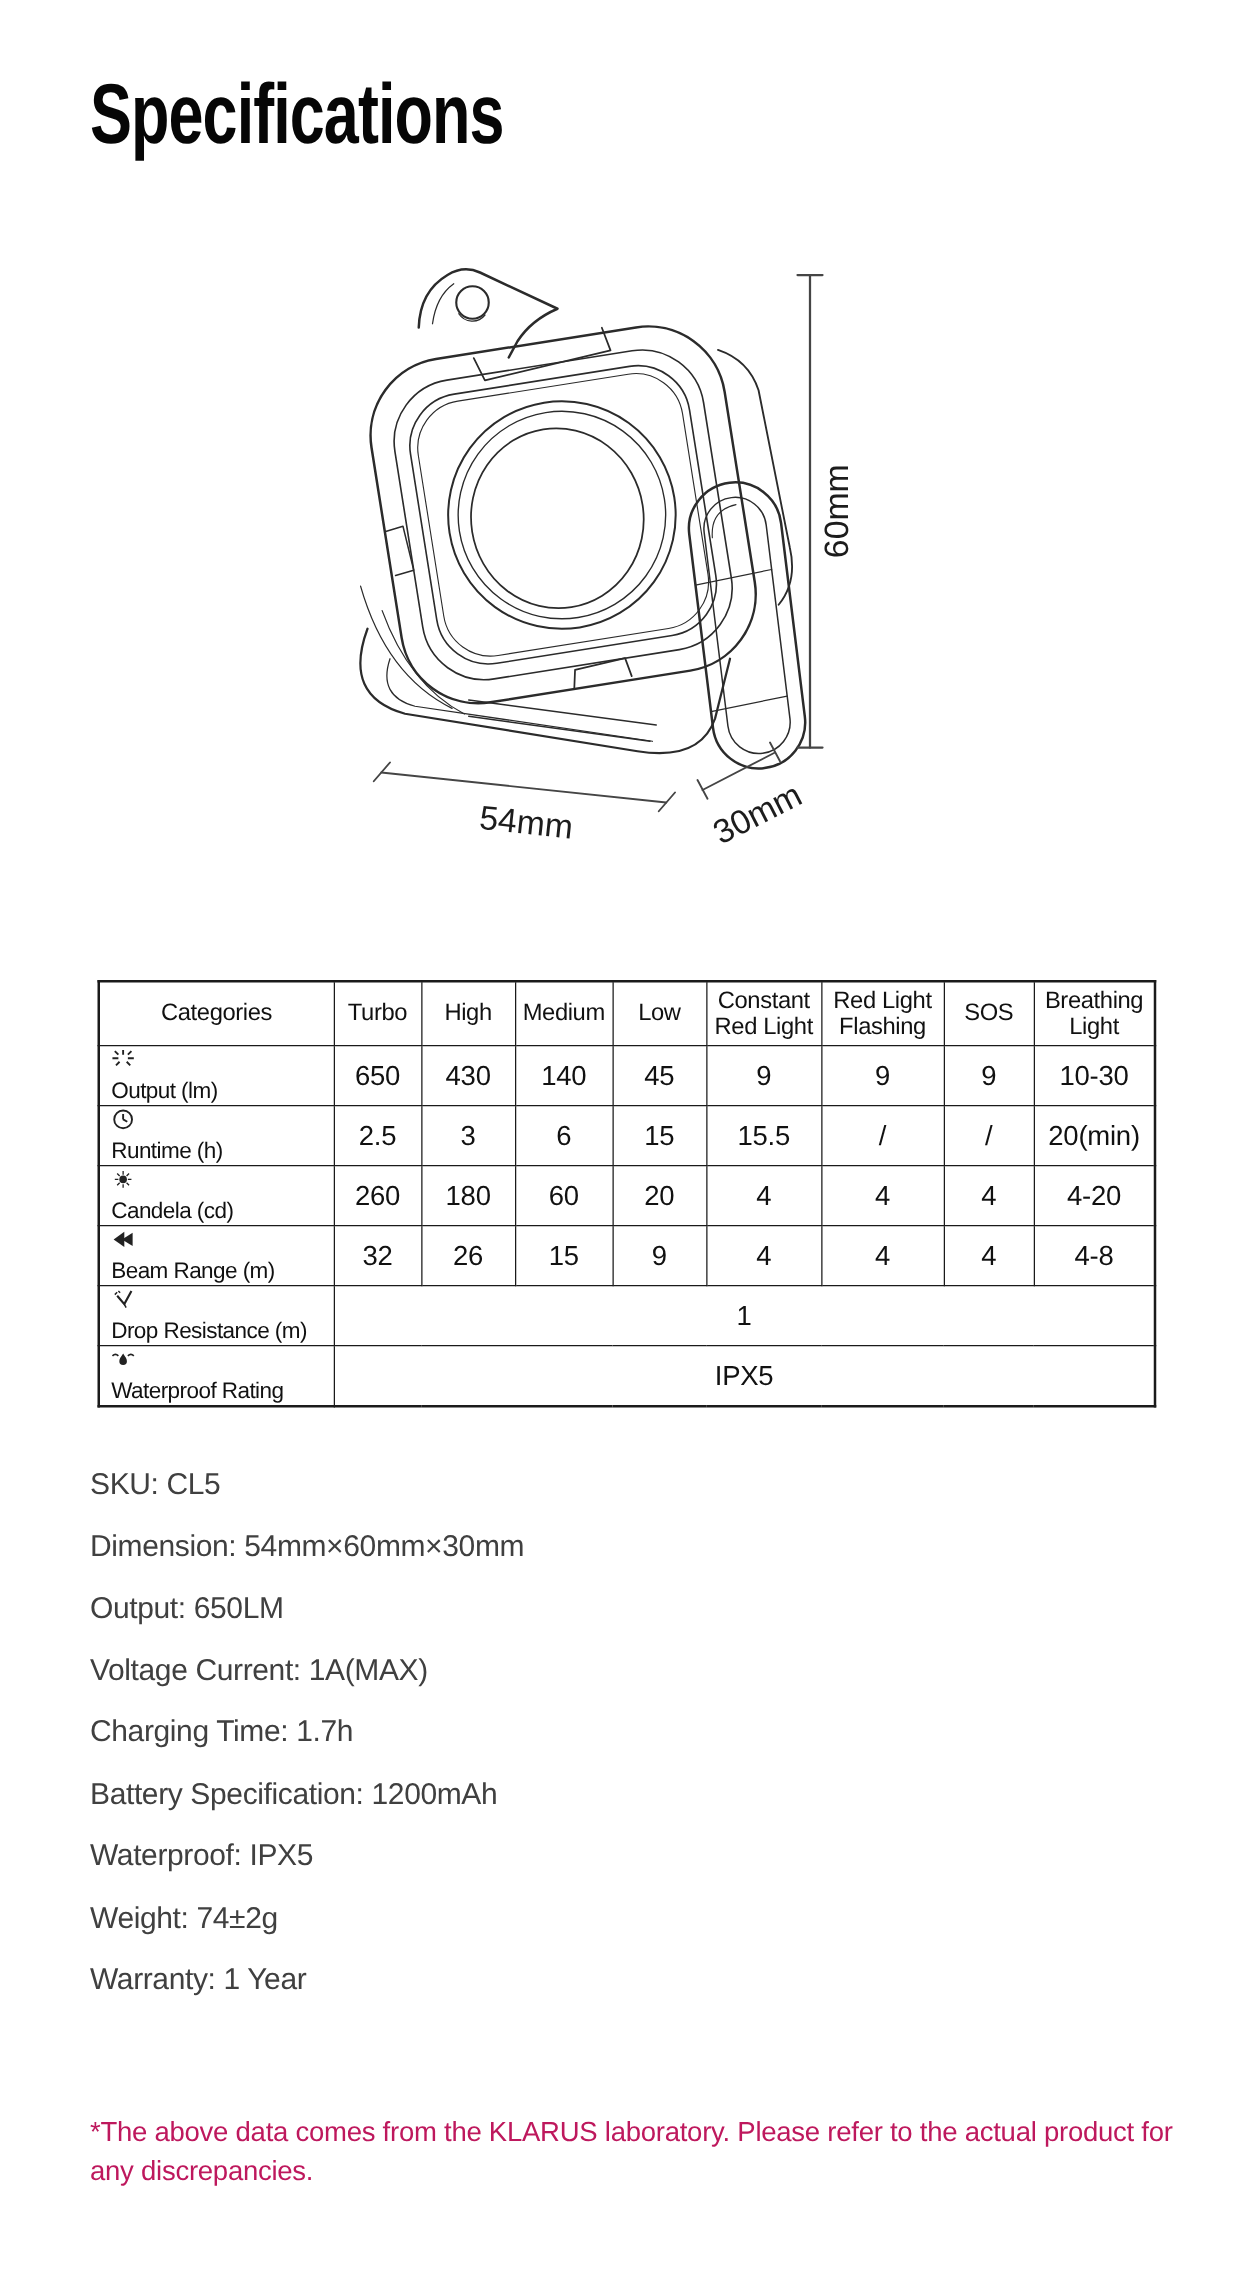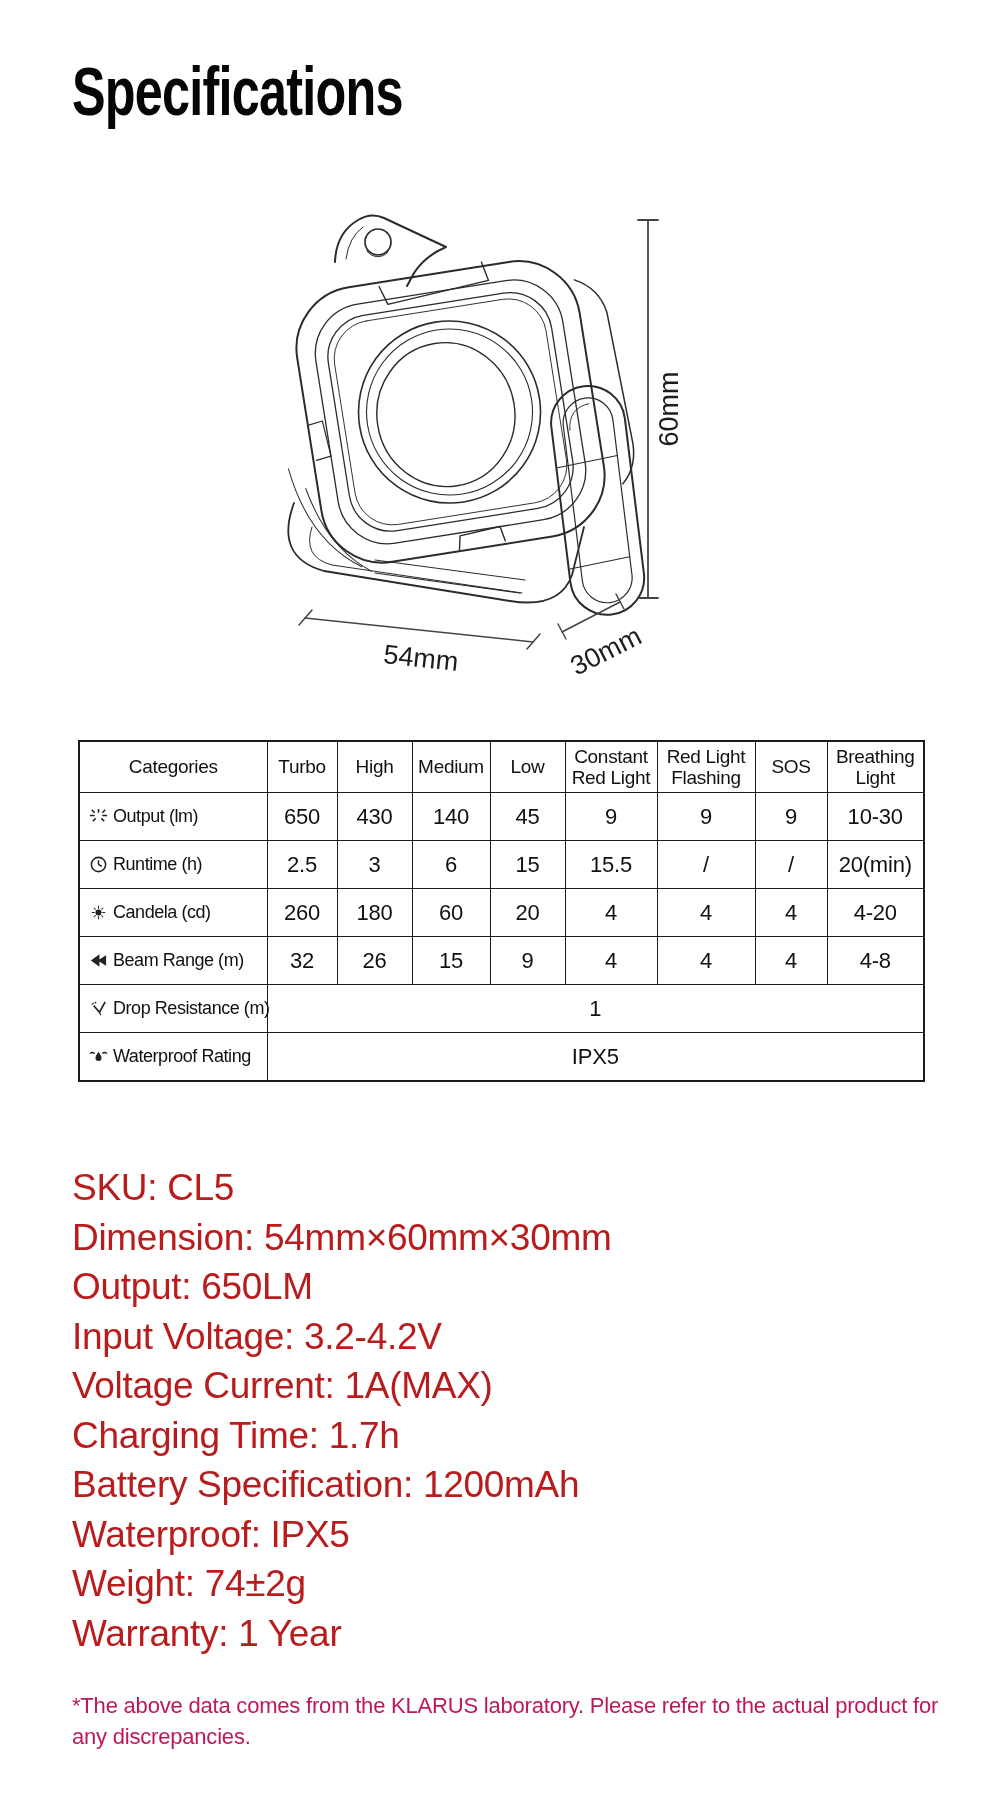--- a/index.html
+++ b/index.html
@@ -10,37 +10,37 @@
   
   #title{
     position:absolute;left:72px;top:52px;margin:0;
     font-size:68px;font-weight:bold;letter-spacing:-1px;color:#060606;
     transform:scaleX(.74);transform-origin:left top;white-space:nowrap;
   }
   
   #drawing{position:absolute;left:210px;top:165px;}
   .dim-text{font-family:"Liberation Sans",sans-serif;font-size:27px;fill:#1c1c1c;}
   
-  #spec-table-wrap{position:absolute;left:78px;top:740px;}
+  #spec-table-wrap{position:absolute;left:78px;top:784px;}
   table.spec{border-collapse:collapse;table-layout:fixed;width:845px;
     border:2px solid #1a1a1a;}
   table.spec th,table.spec td{border:1px solid #1a1a1a;text-align:center;
     vertical-align:middle;padding:0 2px;color:#111;font-weight:normal;}
   table.spec th{height:50px;font-size:19px;line-height:1.12;letter-spacing:-.3px;}
   th.cat-head{font-size:24px;letter-spacing:-.2px;}
   table.spec td{height:47px;font-size:22px;letter-spacing:-.2px;}
   td.rowlabel{text-align:left;}
-  .rowlabel-inner{display:flex;align-items:center;gap:5px;padding-left:7px;
-    font-size:18px;letter-spacing:-.45px;white-space:nowrap;}
+  .rowlabel-inner{display:flex;align-items:flex-start;gap:5px;padding-left:7px;
+    font-size:18px;letter-spacing:-.45px;white-space:nowrap;flex-direction:column;}
   .rowlabel-inner svg{flex:0 0 auto;}
   td.note-cell{height:52px;font-size:16.5px;letter-spacing:-.35px;text-align:left;
     padding:6px 9px;line-height:1.25;}
   
   #specs-list{position:absolute;left:72px;top:1163px;margin:0;padding:0;list-style:none;}
-  #specs-list li{height:49.5px;line-height:49.5px;font-size:37px;color:#b91c1c;
+  #specs-list li{height:49.5px;line-height:49.5px;font-size:24px;color:#404040;
     letter-spacing:-.3px;white-space:nowrap;}
   
   #footer{position:absolute;left:72px;top:1690px;width:880px;
     font-size:22px;line-height:31px;color:#be185d;letter-spacing:-.2px;}
 </style>
 </head>
 <body>
 
 <div id="page">
 
@@ -249,21 +249,20 @@
       </tr>
 
     </tbody>
       </table>
   </div>
 
   <ul id="specs-list">
     <li>SKU: CL5</li>
     <li>Dimension: 54mm×60mm×30mm</li>
     <li>Output: 650LM</li>
-    <li>Input Voltage: 3.2-4.2V</li>
     <li>Voltage Current: 1A(MAX)</li>
     <li>Charging Time: 1.7h</li>
     <li>Battery Specification: 1200mAh</li>
     <li>Waterproof: IPX5</li>
     <li>Weight: 74±2g</li>
     <li>Warranty: 1 Year</li>
   </ul>
 
   <div id="footer">*The above data comes from the KLARUS laboratory. Please refer to the actual product for any discrepancies.</div>
 

